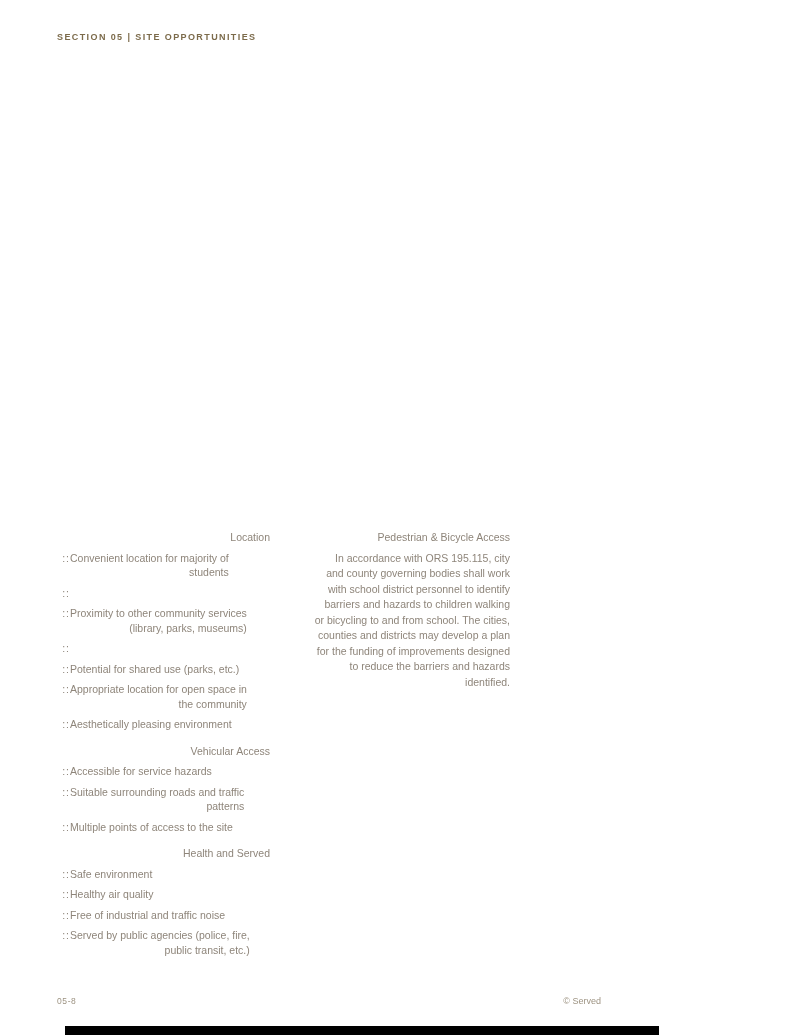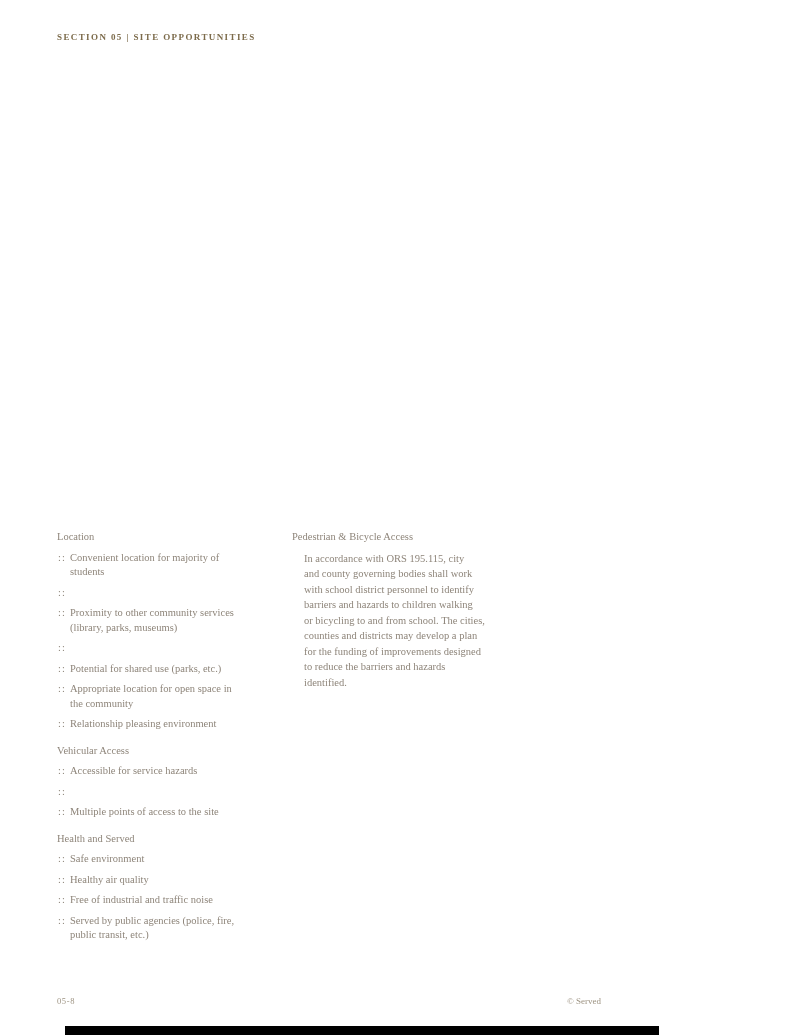--- a/index.html
+++ b/index.html
@@ -6,21 +6,22 @@
     margin: 0;
     padding: 0;
     background: #ffffff;
   }
   .page {
     position: relative;
     width: 659px;
     height: 1035px;
     background: #ffffff;
     overflow: hidden;
-    font-family: Liberation Serif, serif;
+    font-family: Liberation Sans, sans-serif;
+    text-align: right;
   }
   .section-header {
     position: absolute;
     left: 57px;
     top: 32px;
     font-size: 9px;
     font-weight: bold;
     letter-spacing: 1.4px;
     color: #7c6b4b;
     white-space: nowrap;
@@ -113,32 +114,34 @@
         <span class="bullet-marker">::</span>
         <span class="bullet-text">Potential for shared use (parks, etc.)</span>
       </div>
       <div class="bullet">
         <span class="bullet-marker">::</span>
         <span class="bullet-text">Appropriate location for open space in
 the community</span>
       </div>
       <div class="bullet">
         <span class="bullet-marker">::</span>
-        <span class="bullet-text">Relationship pleasing environment</span>
+        <span class="bullet-text">Aesthetically pleasing environment</span>
       </div>
     </div>
 
     <div class="doc-section">
       <p class="col-heading">Vehicular Access</p>
       <div class="bullet">
         <span class="bullet-marker">::</span>
         <span class="bullet-text">Accessible for service hazards</span>
       </div>
       <div class="bullet">
         <span class="bullet-marker">::</span>
+        <span class="bullet-text">Suitable surrounding roads and traffic
+patterns</span>
       </div>
       <div class="bullet">
         <span class="bullet-marker">::</span>
         <span class="bullet-text">Multiple points of access to the site</span>
       </div>
     </div>
 
     <div class="doc-section">
       <p class="col-heading">Health and Served</p>
       <div class="bullet">

